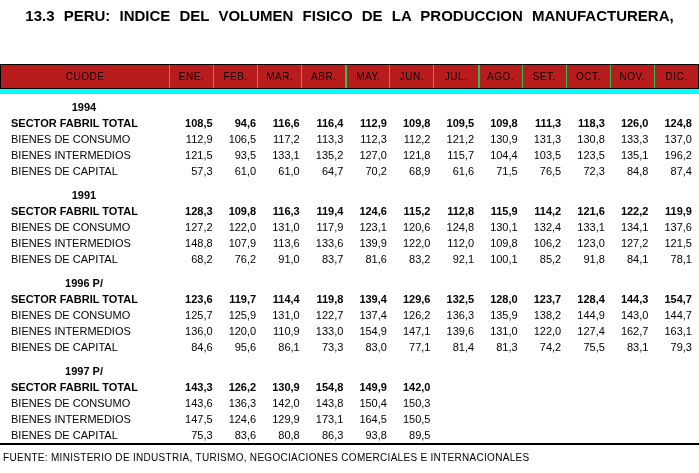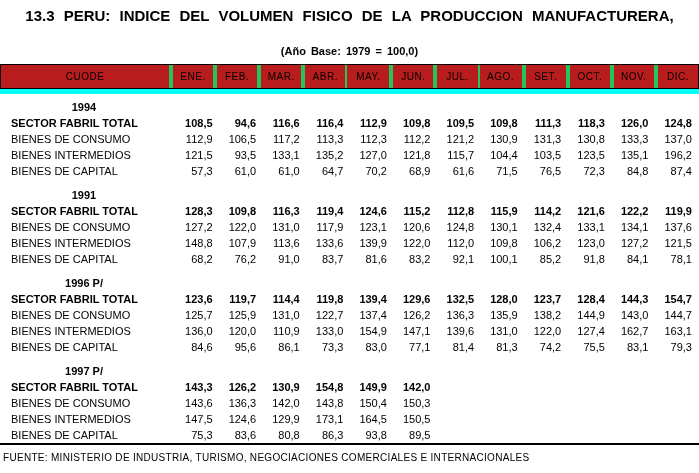--- a/index.html
+++ b/index.html
@@ -10,21 +10,21 @@
   .title-line{position:absolute;left:0;width:699px;text-align:center;font-weight:bold;white-space:nowrap;}
   #title{top:7px;font-size:15px;word-spacing:5px;}
   #subtitle{top:27px;font-size:11.5px;word-spacing:2px;}
   #basenote{top:45px;font-size:11px;word-spacing:2px;}
   .grid{display:grid;grid-template-columns:168px repeat(12,1fr);}
   #header-row{
     position:absolute;top:64px;left:0;width:697px;height:23px;
     border:1px solid #000;background:#b91c1c;
   }
   .hcell{
-    border-left:4px solid #22c55e;text-align:center;font-size:10px;
+    border-left:1px solid #22c55e;text-align:center;font-size:10px;
     line-height:23px;letter-spacing:.5px;overflow:hidden;
   }
   .hcell.first{border-left:none;}
   .hcell.thick{border-left-width:2px;}
   #header-strip{position:absolute;top:89px;left:0;width:699px;height:5px;background:#00ffff;}
   #table-body{position:absolute;top:99px;left:0;width:699px;}
   .section{margin-bottom:8px;}
   .year-row{height:16px;}
   .year-label{display:block;width:168px;text-align:center;font-weight:bold;font-size:11px;line-height:16px;}
   .drow{height:16px;font-size:11px;line-height:16px;padding-left:8px;}
@@ -32,21 +32,20 @@
   .drow .val{text-align:right;padding-right:7px;white-space:nowrap;}
   .drow.bold{font-weight:bold;}
   #rule{position:absolute;top:443px;left:0;width:699px;height:2px;background:#000;}
   #source{position:absolute;top:452px;left:3px;font-size:10px;letter-spacing:.3px;white-space:nowrap;}
 </style>
 </head>
 <body>
 
 <div class="page">
   <div class="title-line" id="title">13.3 PERU: INDICE DEL VOLUMEN FISICO DE LA PRODUCCION MANUFACTURERA,</div>
-  <div class="title-line" id="basenote">(Año Base: 1979 = 100,0)</div>
 
   <div class="grid" id="header-row">
     <div class="hcell first">CUODE</div>
   <div class="hcell">ENE.</div>
       <div class="hcell">FEB.</div>
       <div class="hcell">MAR.</div>
       <div class="hcell">ABR.</div>
       <div class="hcell thick">MAY.</div>
       <div class="hcell">JUN.</div>
       <div class="hcell">JUL.</div>

